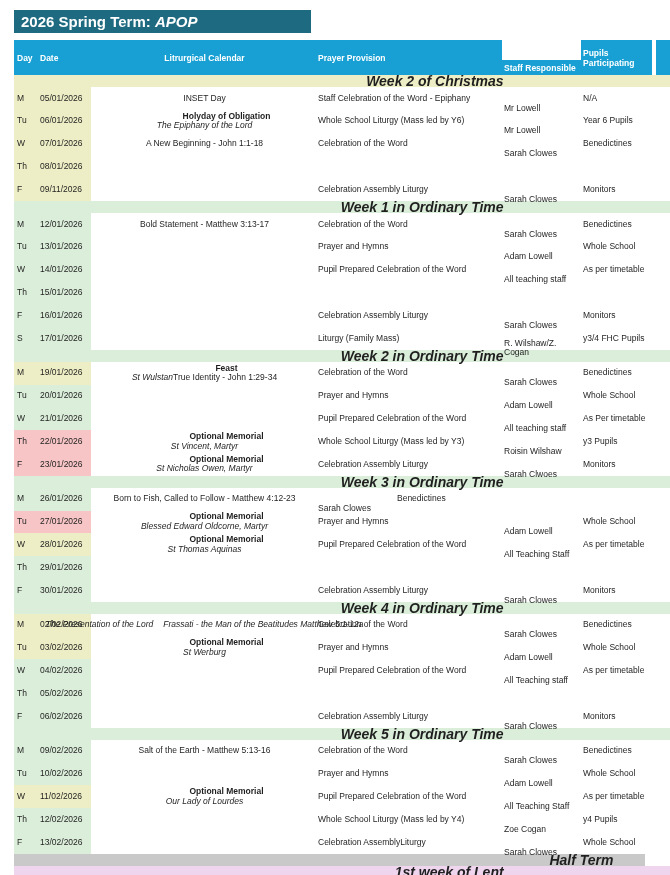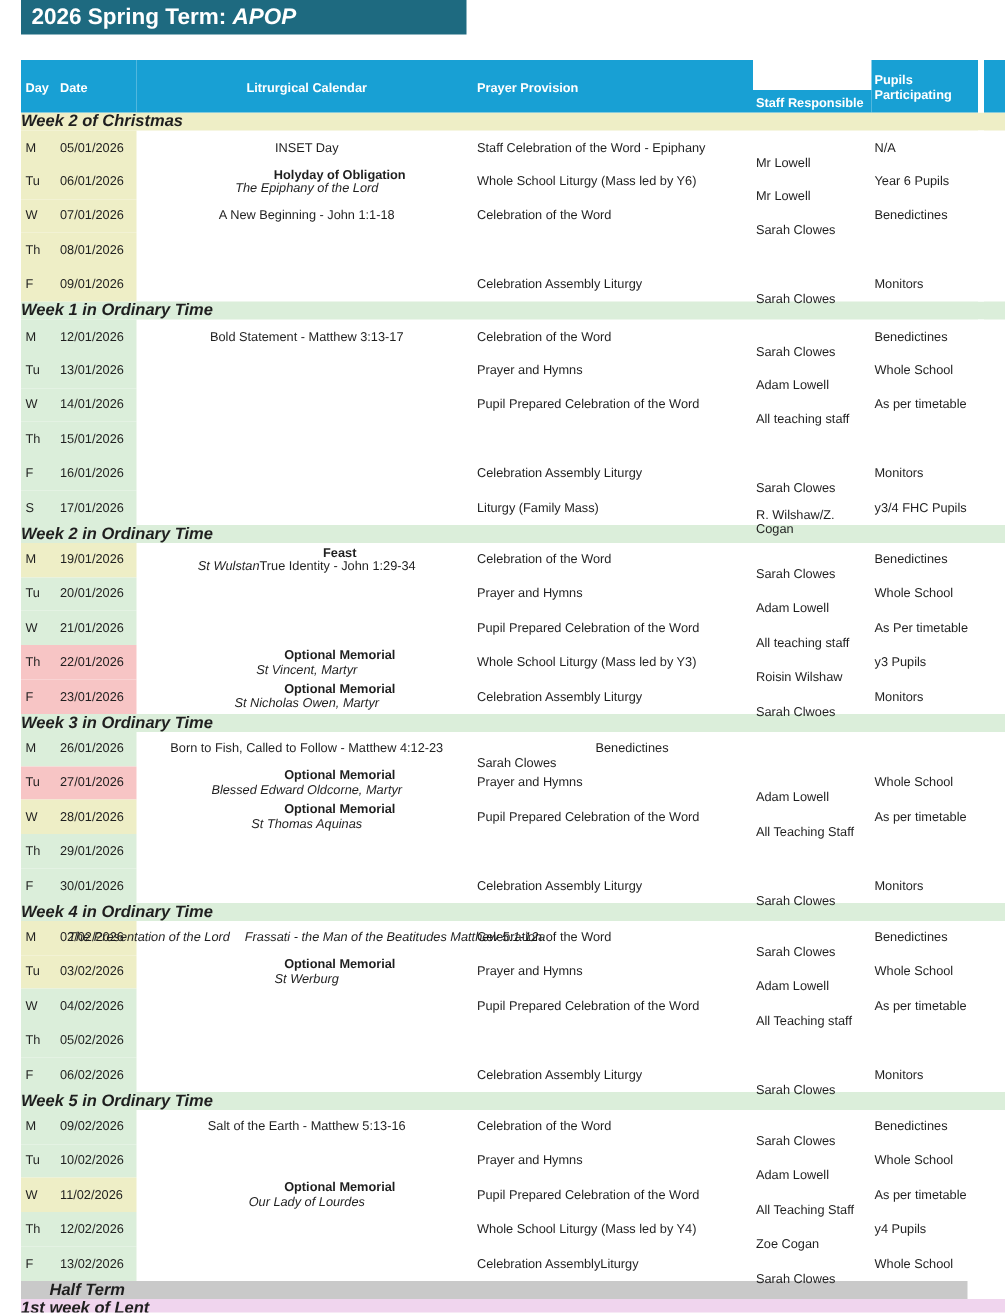--- a/index.html
+++ b/index.html
@@ -3,21 +3,21 @@
 <meta charset="utf-8">
 <style>
   html,body{margin:0;padding:0;}
   body{
     width:670px;height:875px;overflow:hidden;background:#ffffff;
     font-family:"Liberation Sans",sans-serif;color:#1f1f1f;position:relative;
   }
   .b{font-weight:bold;padding-left:44px;}
   .it{font-style:italic;}
   .title-bar{
-    position:absolute;left:14px;top:0;width:297px;height:23px;
+    position:absolute;left:14px;top:10px;width:297px;height:23px;
     background:#1E6A80;color:#ffffff;font-size:15px;font-weight:bold;
     line-height:23px;padding-left:7px;box-sizing:border-box;white-space:nowrap;
   }
   .tablewrap{position:absolute;left:14px;top:40px;width:656px;overflow:hidden;}
   .thead{display:flex;width:680px;height:35px;}
   .thead .cell{
     background:#18A0D4;color:#ffffff;font-size:8.5px;font-weight:bold;
     display:flex;align-items:center;line-height:10px;
   }
   .cell{box-sizing:border-box;padding-left:3px;}
@@ -36,21 +36,21 @@
   .daydate{display:flex;width:77px;}
   .daydate .cell{display:flex;align-items:center;}
   .tint-beige{background:#EEEEC6;}
   .tint-green{background:#DBEEDA;}
   .tint-pink{background:#F7C5C5;}
   .tint-gray{background:#C9C9C9;}
   .tint-lavender{background:#F0D5EE;}
   .section-row{width:680px;height:12px;}
   .section-row.w-partial{width:631px;}
   .section-label{
-    width:72%;text-align:left;font-size:11px;font-weight:bold;font-style:italic;
+    width:72%;text-align:right;font-size:14px;font-weight:bold;font-style:italic;
     line-height:12px;white-space:nowrap;
   }
   .section-label.lw{width:92%;margin-left:19px;}
 </style>
 </head>
 <body>
 
 <div class="title-bar"><span>2026 Spring Term: </span><span class="it">APOP</span></div>
 
 <div class="tablewrap">
@@ -119,21 +119,21 @@
         <div class="cell c-lit"></div>
         <div class="cell c-prayer"></div>
         <div class="cell c-staff"></div>
         <div class="cell c-pupils"></div>
         <div class="gapcol"></div>
         <div class="cell c-extra"></div>
       </div>
       <div class="trow">
         <div class="daydate tint-beige">
           <div class="cell c-day">F</div>
-          <div class="cell c-date">09/01/2026</div>
+          <div class="cell c-date">09/11/2026</div>
         </div>
         <div class="cell c-lit"></div>
         <div class="cell c-prayer">Celebration Assembly Liturgy</div>
         <div class="cell c-staff">Sarah Clowes</div>
         <div class="cell c-pupils">Monitors</div>
         <div class="gapcol"></div>
         <div class="cell c-extra"></div>
       </div>
       <div class="section-row tint-green">
         <div class="section-label">Week 1 in Ordinary Time</div>

